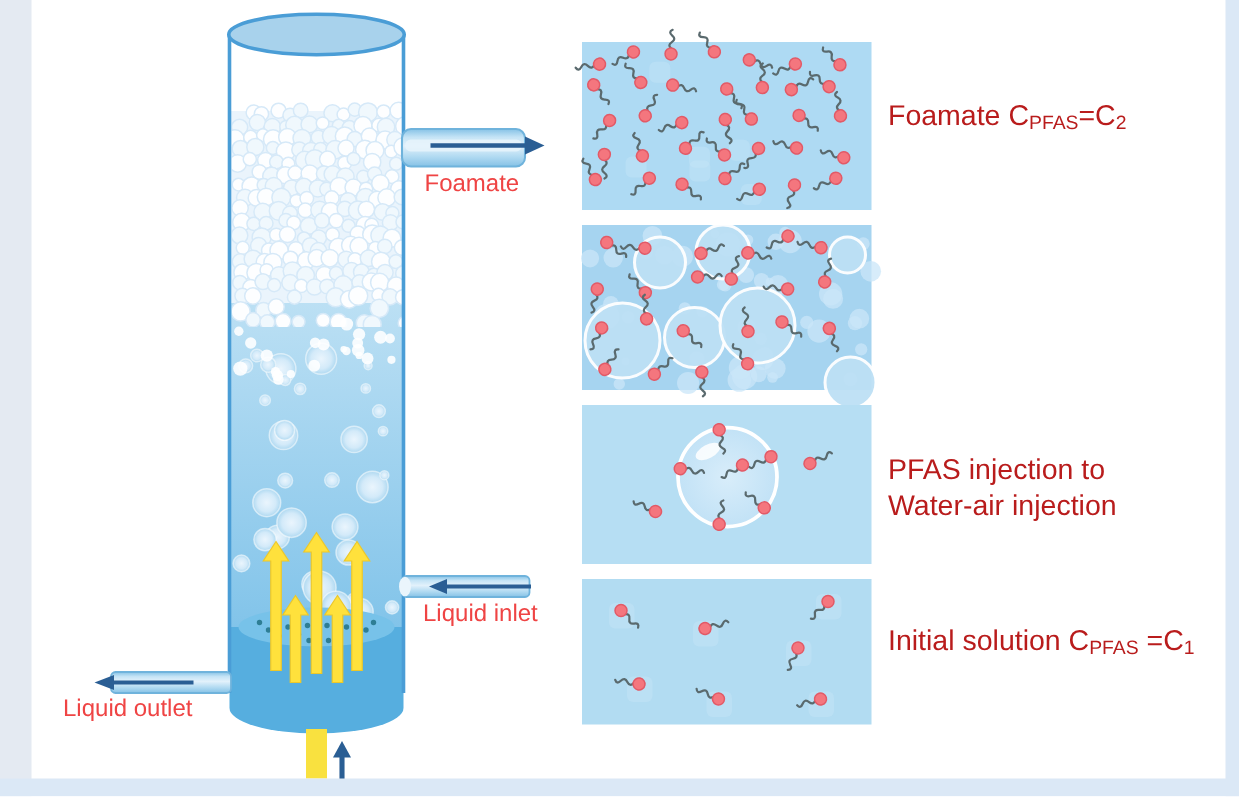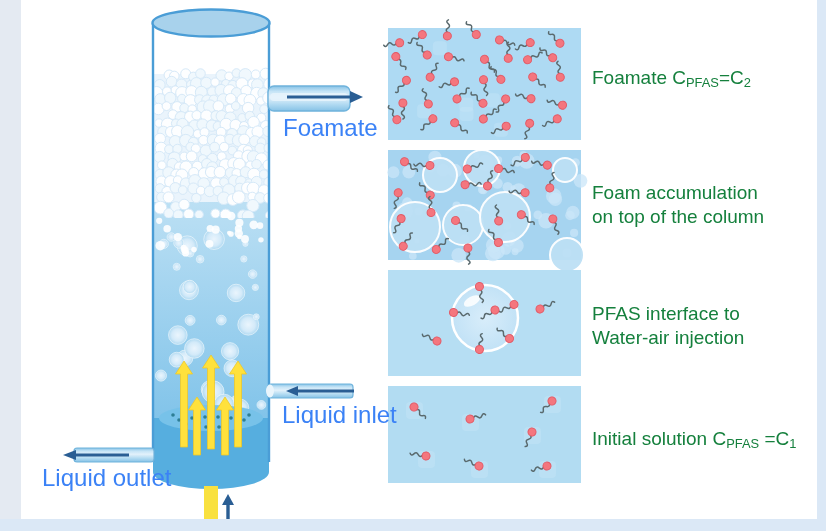--- a/index.html
+++ b/index.html
@@ -3,22 +3,22 @@
 <meta charset="utf-8">
 <style>
   html,body{margin:0;padding:0;background:#fff;}
   .canvas{position:relative;width:826px;height:531px;background:#fff;overflow:hidden;
           font-family:"Liberation Sans",sans-serif;}
   .strip{position:absolute;background:#DBE8F6;}
   .strip.left{left:0;top:0;width:21px;height:531px;background:#E4EAF2;}
   .strip.right{left:817px;top:0;width:9px;height:531px;}
   .strip.bottom{left:0;top:519px;width:826px;height:12px;}
   svg#diagram{position:absolute;left:0;top:0;}
-  .lbl{position:absolute;font-size:24px;color:#3b82f6;white-space:nowrap;}
-  .side-lbl{position:absolute;left:592px;width:232px;font-size:19px;line-height:24px;color:#15803d;}
+  .lbl{position:absolute;font-size:16px;color:#ef4444;white-space:nowrap;}
+  .side-lbl{position:absolute;left:592px;width:232px;font-size:19px;line-height:24px;color:#b91c1c;}
   .side-lbl sub, .lbl sub{font-size:68%;vertical-align:-0.24em;}
 </style>
 </head>
 <body>
 
 <div class="canvas">
 
   <svg id="diagram" width="826" height="531" viewBox="0 0 826 531">
     <g id="g-column">
         <rect x="154" y="23" width="114" height="447" fill="#ffffff"></rect>
@@ -740,24 +740,20 @@
   <div class="strip right"></div>
   <div class="strip bottom"></div>
 
   <div class="lbl" style="left:283px;top:114px">Foamate</div>
   <div class="lbl" style="left:42px;top:464px">Liquid outlet</div>
   <div class="lbl" style="left:282px;top:401px">Liquid inlet</div>
 
   <div class="side-lbl" style="top:66px">
       <div>Foamate C<sub>PFAS</sub>=C<sub>2</sub></div>
     </div>
-  <div class="side-lbl" style="top:181px">
-      <div>Foam accumulation</div>
-      <div>on top of the column</div>
-    </div>
   <div class="side-lbl" style="top:302px">
-      <div>PFAS interface to</div>
+      <div>PFAS injection to</div>
       <div>Water-air injection</div>
     </div>
-  <div class="side-lbl" style="top:427px">
+  <div class="side-lbl" style="top:416px">
       <div>Initial solution C<sub>PFAS</sub> =C<sub>1</sub></div>
     </div>
 </div>
 
 </body></html>

